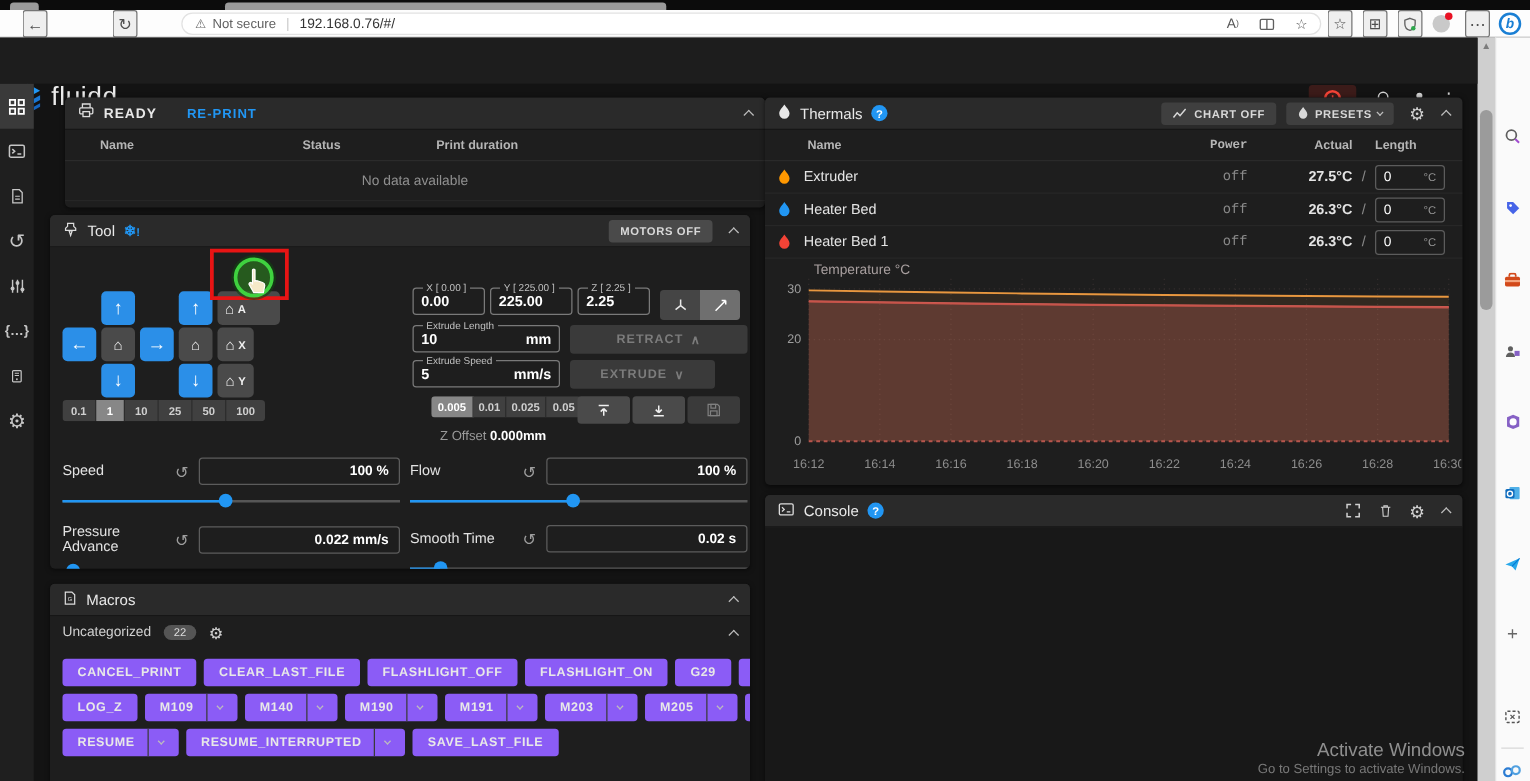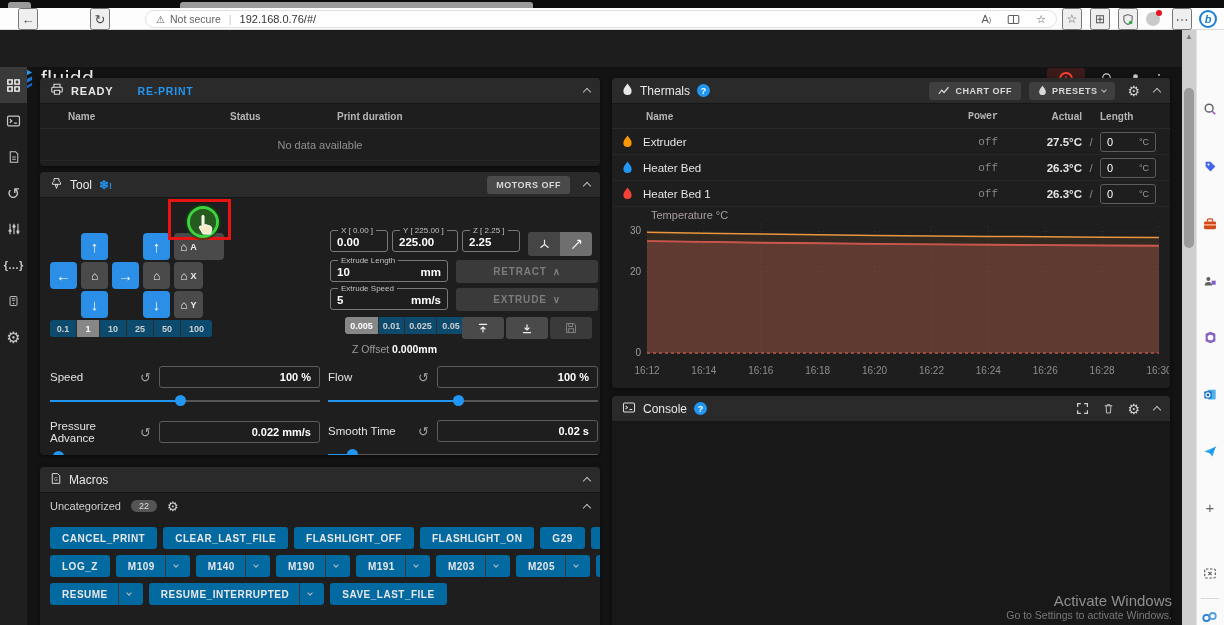--- a/index.html
+++ b/index.html
@@ -58,21 +58,21 @@
   .stempty { height:32px; display:flex; align-items:center; justify-content:center; color:#909090; font-size:11px; border-bottom:1px solid #262626; }
   .ready { font-size:11px; font-weight:bold; letter-spacing:.8px; color:#e8e8e8; margin-left:7px; }
   .reprint { font-size:10.5px; font-weight:bold; letter-spacing:.8px; color:#2196f3; margin-left:24px; background:none; border:none; }
 
   
   .jbtn { position:absolute; width:27px; height:27px; border-radius:4px; border:none; display:flex; align-items:center; justify-content:center; padding:0; font-family:inherit; }
   .jbtn.blue { background:#2b8fe8; color:#fff; font-size:15px; font-weight:bold; }
   .jbtn.grey { background:#4a4a4a; color:#f0f0f0; font-size:12px; gap:3px; }
   .jbtn .hm { font-size:12px; } .jbtn .ax { font-size:9px; font-weight:bold; }
   .seg { position:absolute; display:flex; border-radius:3px; overflow:hidden; }
-  .seg button { background:#0c4a6e; color:#cfcfcf; border:none; border-right:1px solid #2d2d2d; font-size:9px; font-weight:bold; font-family:inherit; height:17px; }
+  .seg button { background:#404040; color:#cfcfcf; border:none; border-right:1px solid #2d2d2d; font-size:9px; font-weight:bold; font-family:inherit; height:17px; }
   .seg button:last-child { border-right:none; }
   .seg button.sel { background:#878787; color:#fff; }
   .fset { position:absolute; border:1px solid #7a7a7a; border-radius:3px; padding:1px 6px 3px; background:#1e1e1e; }
   .fset legend { font-size:8px; color:#c0c0c0; padding:0 3px; margin-left:1px; white-space:nowrap; }
   .fset .frow { display:flex; font-size:11.5px; font-weight:bold; color:#fff; }
   .fset .funit { margin-left:auto; }
   .bigbtn { position:absolute; background:#3a3a3a; border:none; border-radius:3px; color:#7c7c7c; font-size:10px; font-weight:bold; letter-spacing:.8px; font-family:inherit; display:flex; align-items:center; justify-content:center; gap:6px; }
   .sqbtn { position:absolute; width:42px; height:22px; background:#4a4a4a; border:none; border-radius:3px; display:flex; align-items:center; justify-content:center; }
   .toggle { position:absolute; display:flex; border-radius:3px; overflow:hidden; }
   .toggle button { width:32px; height:24px; border:none; display:flex; align-items:center; justify-content:center; }
@@ -84,21 +84,21 @@
   .reset { color:#9e9e9e; font-size:13px; margin-right:8px; background:none; border:none; }
   .sval { width:161px; height:22px; line-height:20px; border:1px solid #5c5c5c; border-radius:3px; text-align:right; padding:0 8px; font-size:11px; font-weight:bold; color:#fff; }
   .strack { position:relative; height:12px; margin-top:7px; }
   .strack .tline { position:absolute; left:0; right:0; top:5px; height:2px; background:#565656; }
   .strack .tfill { position:absolute; left:0; top:5px; height:2px; background:#2196f3; }
   .strack .thumb { position:absolute; top:0; width:11px; height:11px; border-radius:50%; background:#2196f3; }
 
   
   .mwrap { padding:8px 10px 0; }
   .mrow { display:flex; gap:6px; margin-bottom:6px; }
-  .macro { height:22px; background:#0369a1; border:none; border-radius:3px; color:#e8e8e8; font-size:10px; font-weight:bold; letter-spacing:.5px; padding:0 12px; display:inline-flex; align-items:center; font-family:inherit; white-space:nowrap; }
+  .macro { height:22px; background:#8b5cf6; border:none; border-radius:3px; color:#e8e8e8; font-size:10px; font-weight:bold; letter-spacing:.5px; padding:0 12px; display:inline-flex; align-items:center; font-family:inherit; white-space:nowrap; }
   .mdd { margin-left:10px; padding-left:8px; border-left:1px solid #3a3a3a; display:flex; align-items:center; height:100%; }
   .badge { background:#555; color:#ddd; font-size:9px; border-radius:8px; padding:1px 8px; margin-left:10px; }
   .msub { display:flex; align-items:center; height:26px; padding:0 10px; font-size:11px; color:#d0d0d0; }
 
   
   .tcols { display:flex; align-items:center; padding:0 10px; }
   .c-name { flex:1; display:flex; align-items:center; }
   .c-power { width:60px; text-align:right;font-family:Liberation Mono, monospace; }
   .c-actual { width:84px; text-align:right; }
   .c-sep { width:18px; text-align:center; }
@@ -244,21 +244,21 @@
           <rect x="3" y="1.5" width="10" height="13" rx="1" fill="none" stroke="currentColor" stroke-width="1.4"></rect>
           <path d="M5.5 4.5h5M5.5 7h5" stroke="currentColor" stroke-width="1.2"></path>
           <circle cx="8" cy="11.5" r="1.1" fill="currentColor"></circle>
         </svg>
       </div>
       <div class="nitem">
         <span style="font-size:16px;">⚙</span>
       </div>
     </div>
 
-  <div class="panel" style="left:40px; top:78px; width:560px; height:88px;">
+  <div class="panel" style="left:52px; top:78px; width:560px; height:88px;">
     <div class="phead">
       <span>
         <svg width="14" height="14" viewBox="0 0 16 16">
             <path d="M4.5 6V2.5h7V6" fill="none" stroke="#ddd" stroke-width="1.2"></path>
             <rect x="2" y="6" width="12" height="5.5" rx="1" fill="none" stroke="#ddd" stroke-width="1.2"></rect>
             <rect x="5" y="9.5" width="6" height="4.5" fill="#2a2a2a" stroke="#ddd" stroke-width="1.2"></rect>
           </svg>
       </span>
       <span class="ready">READY</span>
       <button class="reprint">RE-PRINT</button>
@@ -363,21 +363,21 @@
           <span>∧</span>
         </button>
 
       <fieldset class="fset" style="left:290px; top:86px; width:118px;">
         <legend>Extrude Speed</legend>
         <div class="frow">
             <span>5</span>
             <span class="funit">mm/s</span>
           </div>
       </fieldset>
-      <button class="bigbtn" style="left:416px; top:90px; width:142px; height:23px;">
+      <button class="bigbtn" style="left:416px; top:90px; width:116px; height:23px;">
           <span>EXTRUDE</span>
           <span>∨</span>
         </button>
 
       <div class="toggle" style="left:488px; top:34px;">
         <button style="background:#454545;">
           <svg width="13" height="13" viewBox="0 0 16 16">
               <path d="M8 8V2M8 8l-5 4M8 8l5 4" stroke="#e8e8e8" stroke-width="1.5" fill="none"></path>
             </svg>
         </button>

